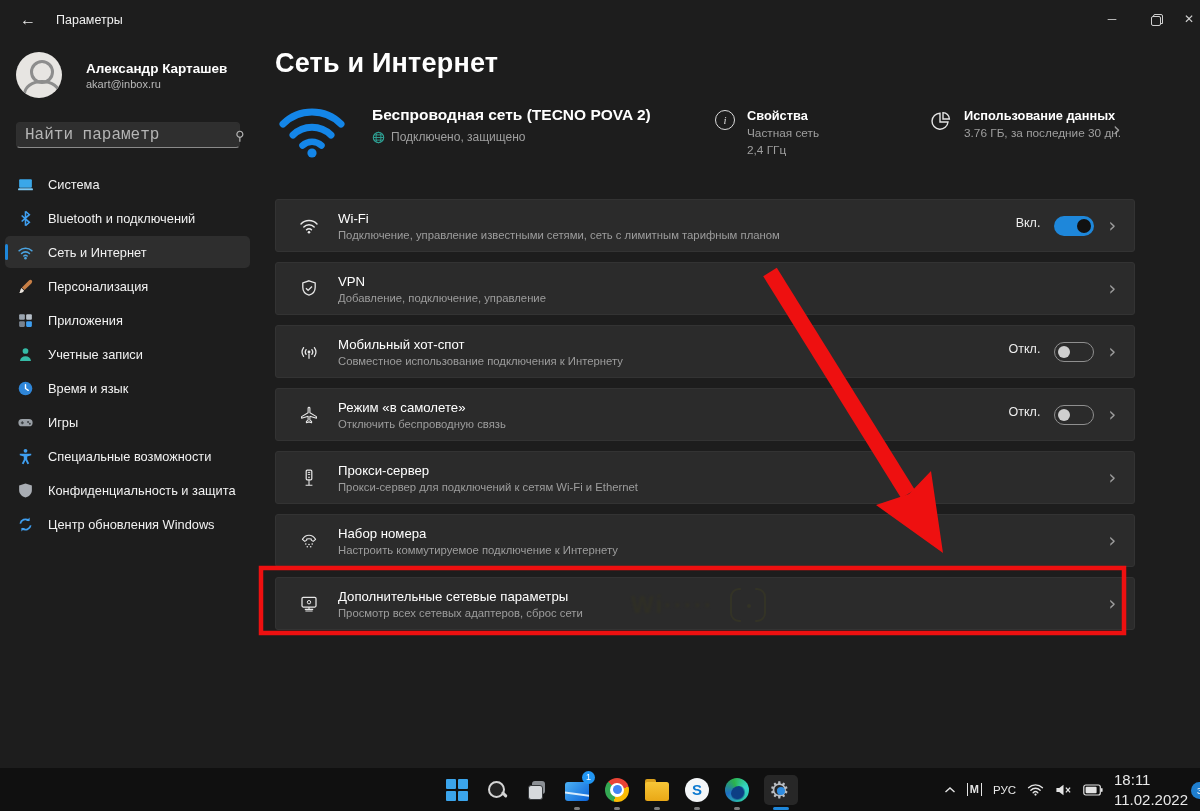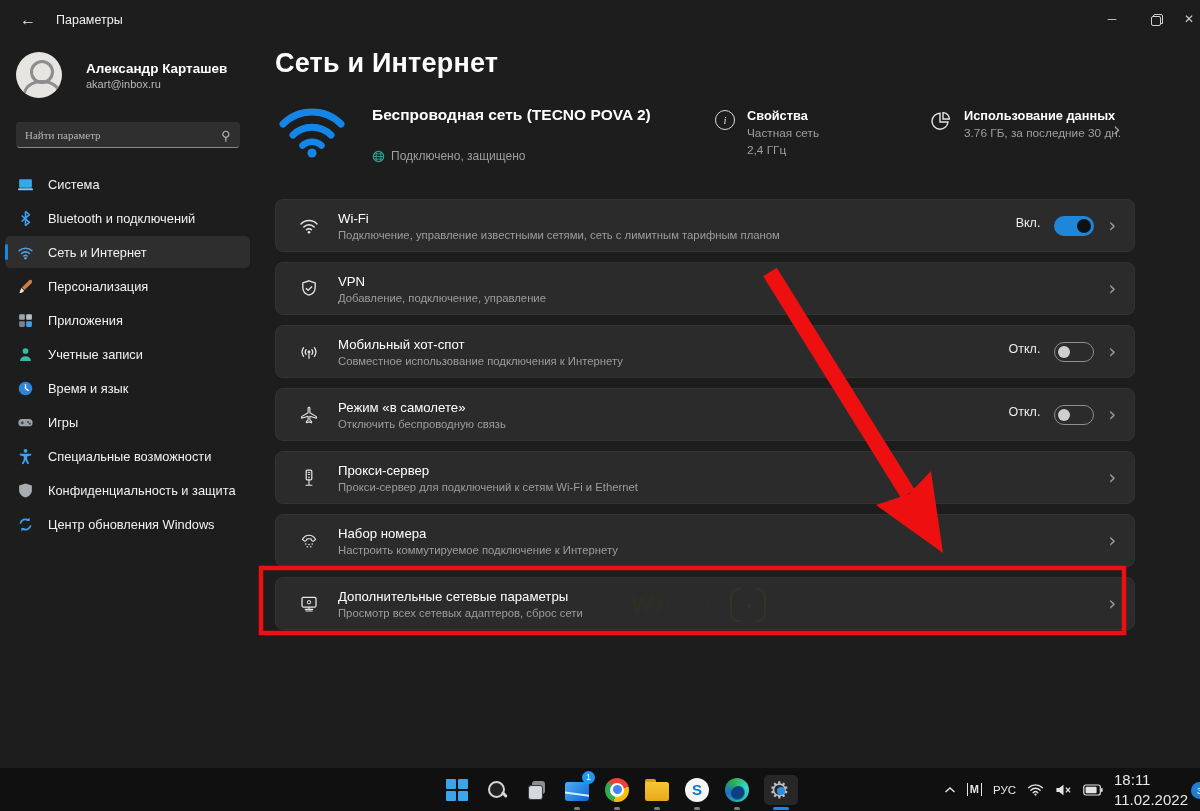--- a/index.html
+++ b/index.html
@@ -24,52 +24,52 @@
   .profile { display:flex; align-items:center; margin:12px 0 0 16px; }
   .avatar { width:46px; height:46px; border-radius:50%; background:#e7e5e2; position:relative; overflow:hidden; flex:0 0 46px; }
   .avatar::before { content:""; position:absolute; left:14px; top:8px; width:18px; height:18px; border:3px solid #8d8d8d; border-radius:50%; }
   .avatar::after { content:""; position:absolute; left:7px; top:28px; width:32px; height:22px; border:3px solid #8d8d8d; border-radius:50% 50% 0 0; }
   .profile-text { margin-left:24px; }
   .profile-name { font-size:13.5px; font-weight:bold; }
   .profile-email { font-size:11px; color:#b9b9b9; margin-top:2px; }
   .searchbox { position:absolute; left:16px; top:82px; width:224px; height:26px; background:#2f2f2f;
     border:1px solid #303030; border-bottom:1px solid #8a8a8a; border-radius:4px;
     display:flex; align-items:center; padding:0 8px; }
-  .searchbox input { flex:1; background:transparent; border:none; outline:none; color:#cfcfcf; font-size:11px;
-    font-family:Liberation Serif, serif; }
+  .searchbox input { flex:1; background:transparent; border:none; outline:none; color:#cfcfcf; font-size:16px;
+    font-family:Liberation Mono, monospace; }
   .searchbox input::placeholder { color:#b5b5b5; }
   .search-glyph { color:#b5b5b5; font-size:13px; transform:scaleX(-1); }
   .nav { position:absolute; left:5px; top:126px; right:12px; }
   .nav-item { position:relative; display:flex; align-items:center; height:32px; margin:2px 0; padding-left:12px;
     border-radius:5px; cursor:pointer; }
   .nav-item.selected { background:#2e2e2e; }
   .nav-item.selected::before { content:""; position:absolute; left:0; top:8px; width:3px; height:16px; border-radius:2px;
     background:var(--accent); }
   .nav-ico { width:17px; height:17px; margin-right:14px; display:flex; align-items:center; justify-content:center; }
   .nav-label { font-size:12.8px; color:#f2f2f2; white-space:nowrap; }
 
   
   .main { position:absolute; left:262px; top:40px; right:0; bottom:43px; }
   .page-title { position:absolute; left:13px; top:8px; font-size:27px; font-weight:bold; letter-spacing:.2px; }
   .conn-hero { position:absolute; left:13px; top:58px; right:78px; height:72px; }
   .hero-wifi { position:absolute; left:0; top:2px; }
   .hero-info { position:absolute; left:97px; top:8px; }
   .hero-name { font-size:15.5px; font-weight:bold; }
-  .hero-status { display:flex; align-items:flex-end; margin-top:25px; color:#9f9f9f; font-size:12px; gap:6px; }
+  .hero-status { display:flex; align-items:flex-end; margin-top:6px; color:#9f9f9f; font-size:12px; gap:6px; }
   .hero-block { position:absolute; top:10px; display:flex; gap:12px; }
   .hb-props { left:440px; }
   .hb-usage { left:655px; }
   .hb-title { font-size:12.8px; font-weight:bold; }
   .hb-line { font-size:11.8px; color:#9f9f9f; margin-top:3px; }
   .hb-chevron { position:absolute; left:838px; top:22px; color:#9a9a9a; }
   .info-circle { width:20px; height:20px; border:1.4px solid #dcdcdc; border-radius:50%; color:#dcdcdc;
     font-size:11px; display:flex; align-items:center; justify-content:center; font-family:"Liberation Serif",serif; font-style:italic; flex:0 0 20px; margin-top:2px; }
 
   .rows { position:absolute; left:13px; top:159px; width:860px; display:flex; flex-direction:column; gap:10px; }
-  .row { position:relative; height:53px; background:#2b2b2b; border:1px solid #333; border-radius:8px;
+  .row { position:relative; height:53px; background:#2b2b2b; border:1px solid #333; border-radius:3px;
     display:flex; align-items:center; padding:0 18px 0 22px; cursor:pointer; }
   .row-ico { width:22px; height:22px; margin-right:18px; flex:0 0 22px; display:flex; align-items:center; justify-content:center; }
   .row-text { flex:1; min-width:0; }
   .row-title { font-size:13.2px; color:#fff; }
   .row-sub { font-size:11.3px; color:#9d9d9d; margin-top:3px; }
   .row-right { display:flex; gap:14px; }
   .toggle-label { font-size:12.5px; color:#eee; }
   .toggle { width:40px; height:20px; border-radius:10px; position:relative; }
   .toggle.on { background:var(--accent); }
   .toggle.on::after { content:""; position:absolute; right:3px; top:3px; width:14px; height:14px; border-radius:50%; background:#111; }

